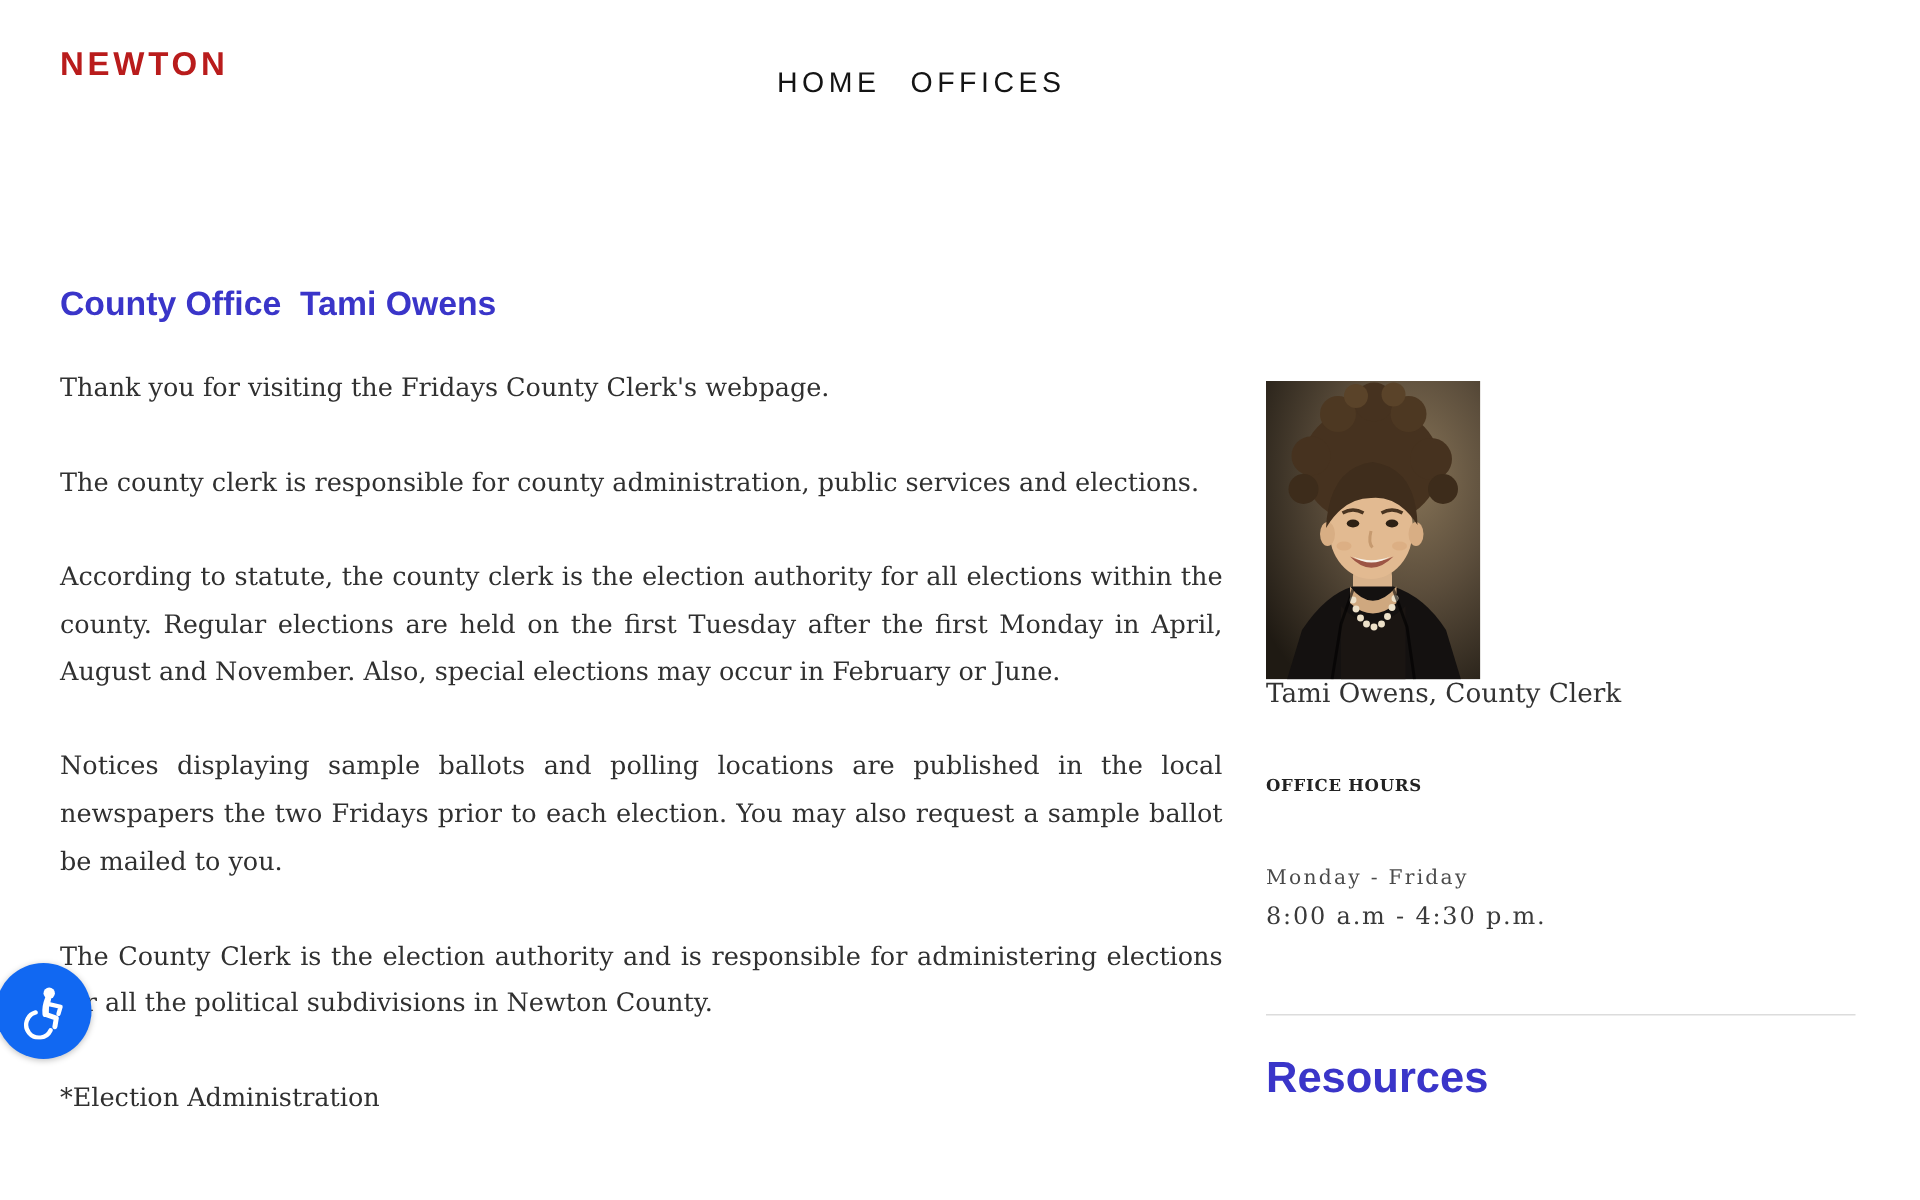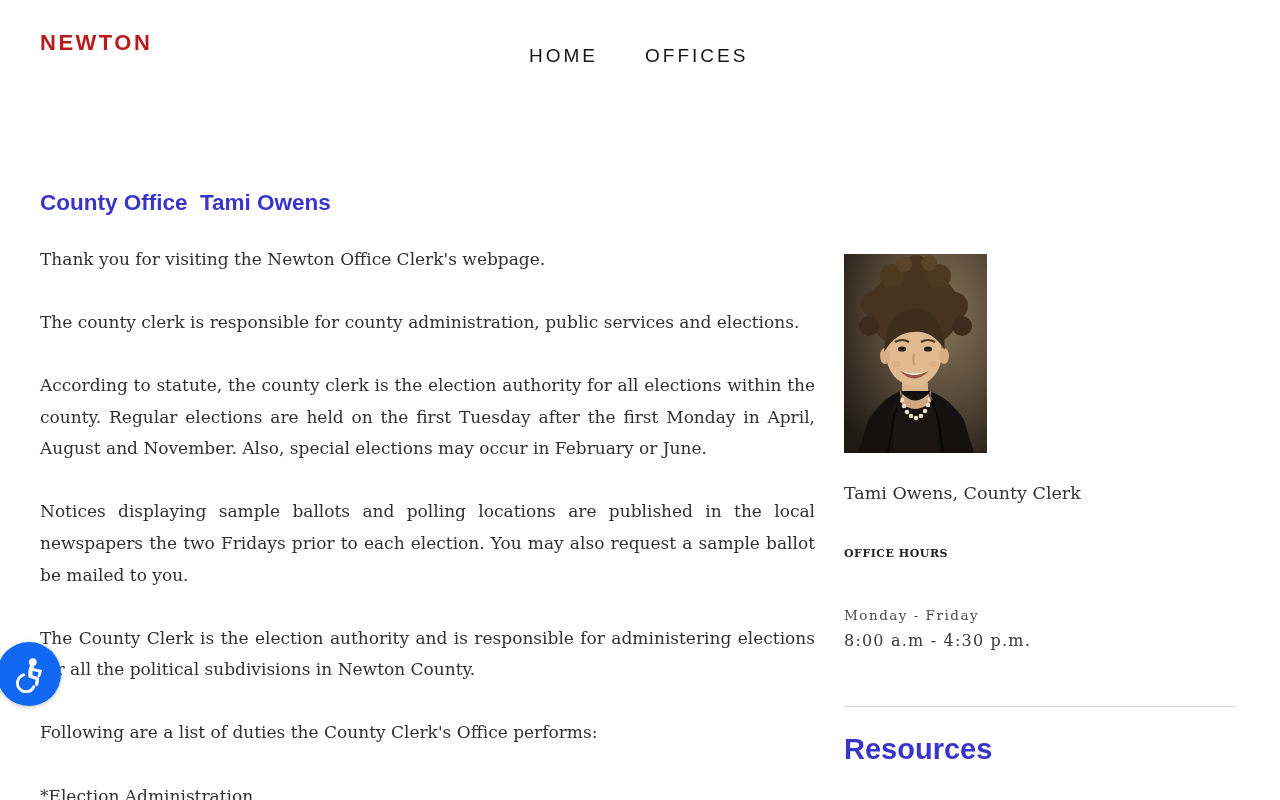--- a/index.html
+++ b/index.html
@@ -19,22 +19,22 @@
     font-family: Liberation Sans, sans-serif;
     font-weight: 700;
     font-size: 22px;
     line-height: 34px;
     letter-spacing: 2.5px;
     color: #b91c1c;
     text-decoration: none;
     cursor: pointer;
   }
   .main-nav {
-    position: absolute; left: 529px; top: 45px;
-    display: flex; gap: 47px;
+    position: absolute; left: 518px; top: 45px;
+    display: flex; gap: 20px;
   }
   .main-nav a {
     font-family: "Liberation Sans", sans-serif;
     font-size: 19px;
     font-weight: 500;
     letter-spacing: 3px;
     color: #141414;
     text-decoration: none;
     cursor: pointer;
   }
@@ -63,21 +63,20 @@
   .sidebar {
     position: absolute; left: 844px; top: 254px; width: 393px;
   }
   .portrait-frame {
     width: 143px; height: 199px;
     overflow: hidden;
     display: block;
   }
   .portrait-frame svg { display: block; }
   .photo-caption {
-    margin-top: 30px;
     font-size: 17.5px;
     color: #333333;
   }
   .office-hours-title {
     margin-top: 44px;
     font-weight: 700;
     font-size: 11px;
     letter-spacing: 0.5px;
     color: #222222;
   }
@@ -126,26 +125,25 @@
   <span>NEWTON</span><br>
 </a>
 
 <nav class="main-nav">
   <a>HOME</a>
   <a>OFFICES</a>
 </nav>
 
 <main class="main-col">
   <h2 class="page-title">County Office  Tami Owens</h2>
-  <p>Thank you for visiting the Newton Office Clerk's webpage.</p>
+  <p>Thank you for visiting the Fridays County Clerk's webpage.</p>
   <p>The county clerk is responsible for county administration, public services and elections.</p>
   <p>According to statute, the county clerk is the election authority for all elections within the county.  Regular elections are held on the first Tuesday after the first Monday in April, August and November.  Also, special elections may occur in February or June.</p>
   <p>Notices displaying sample ballots and polling locations are published in the local newspapers the two Fridays prior to each election.  You may also request a sample ballot be mailed to you.</p>
   <p>The County Clerk is the election authority and is responsible for administering elections for all the political subdivisions in Newton County.</p>
-  <p>Following are a list of duties the County Clerk's Office performs:</p>
   <p>*Election Administration</p>
 </main>
 
 <aside class="sidebar">
 
   <div class="portrait-frame">
     <svg width="143" height="199" viewBox="0 0 143 199" xmlns="http://www.w3.org/2000/svg">
       <defs>
         <radialGradient id="bgGrad" cx="68%" cy="32%" r="85%">
           <stop offset="0%" stop-color="#877457"></stop>

